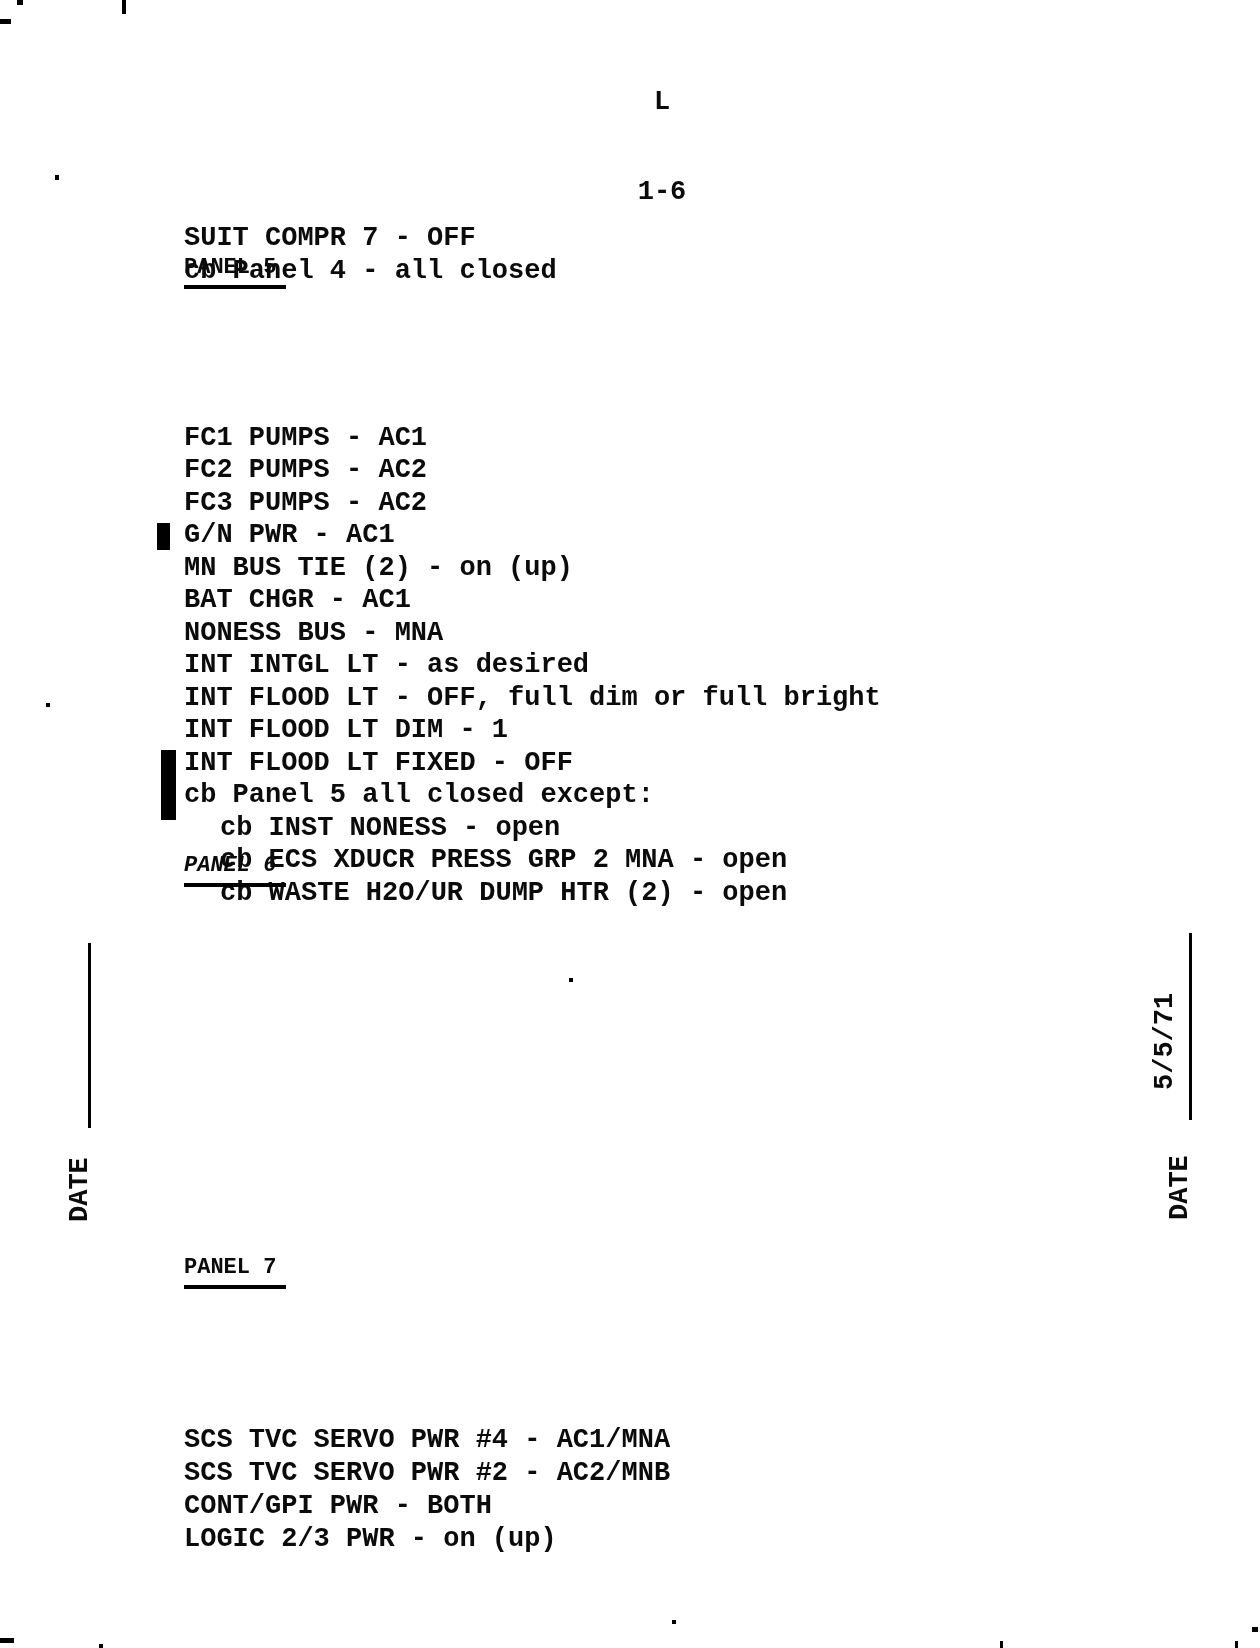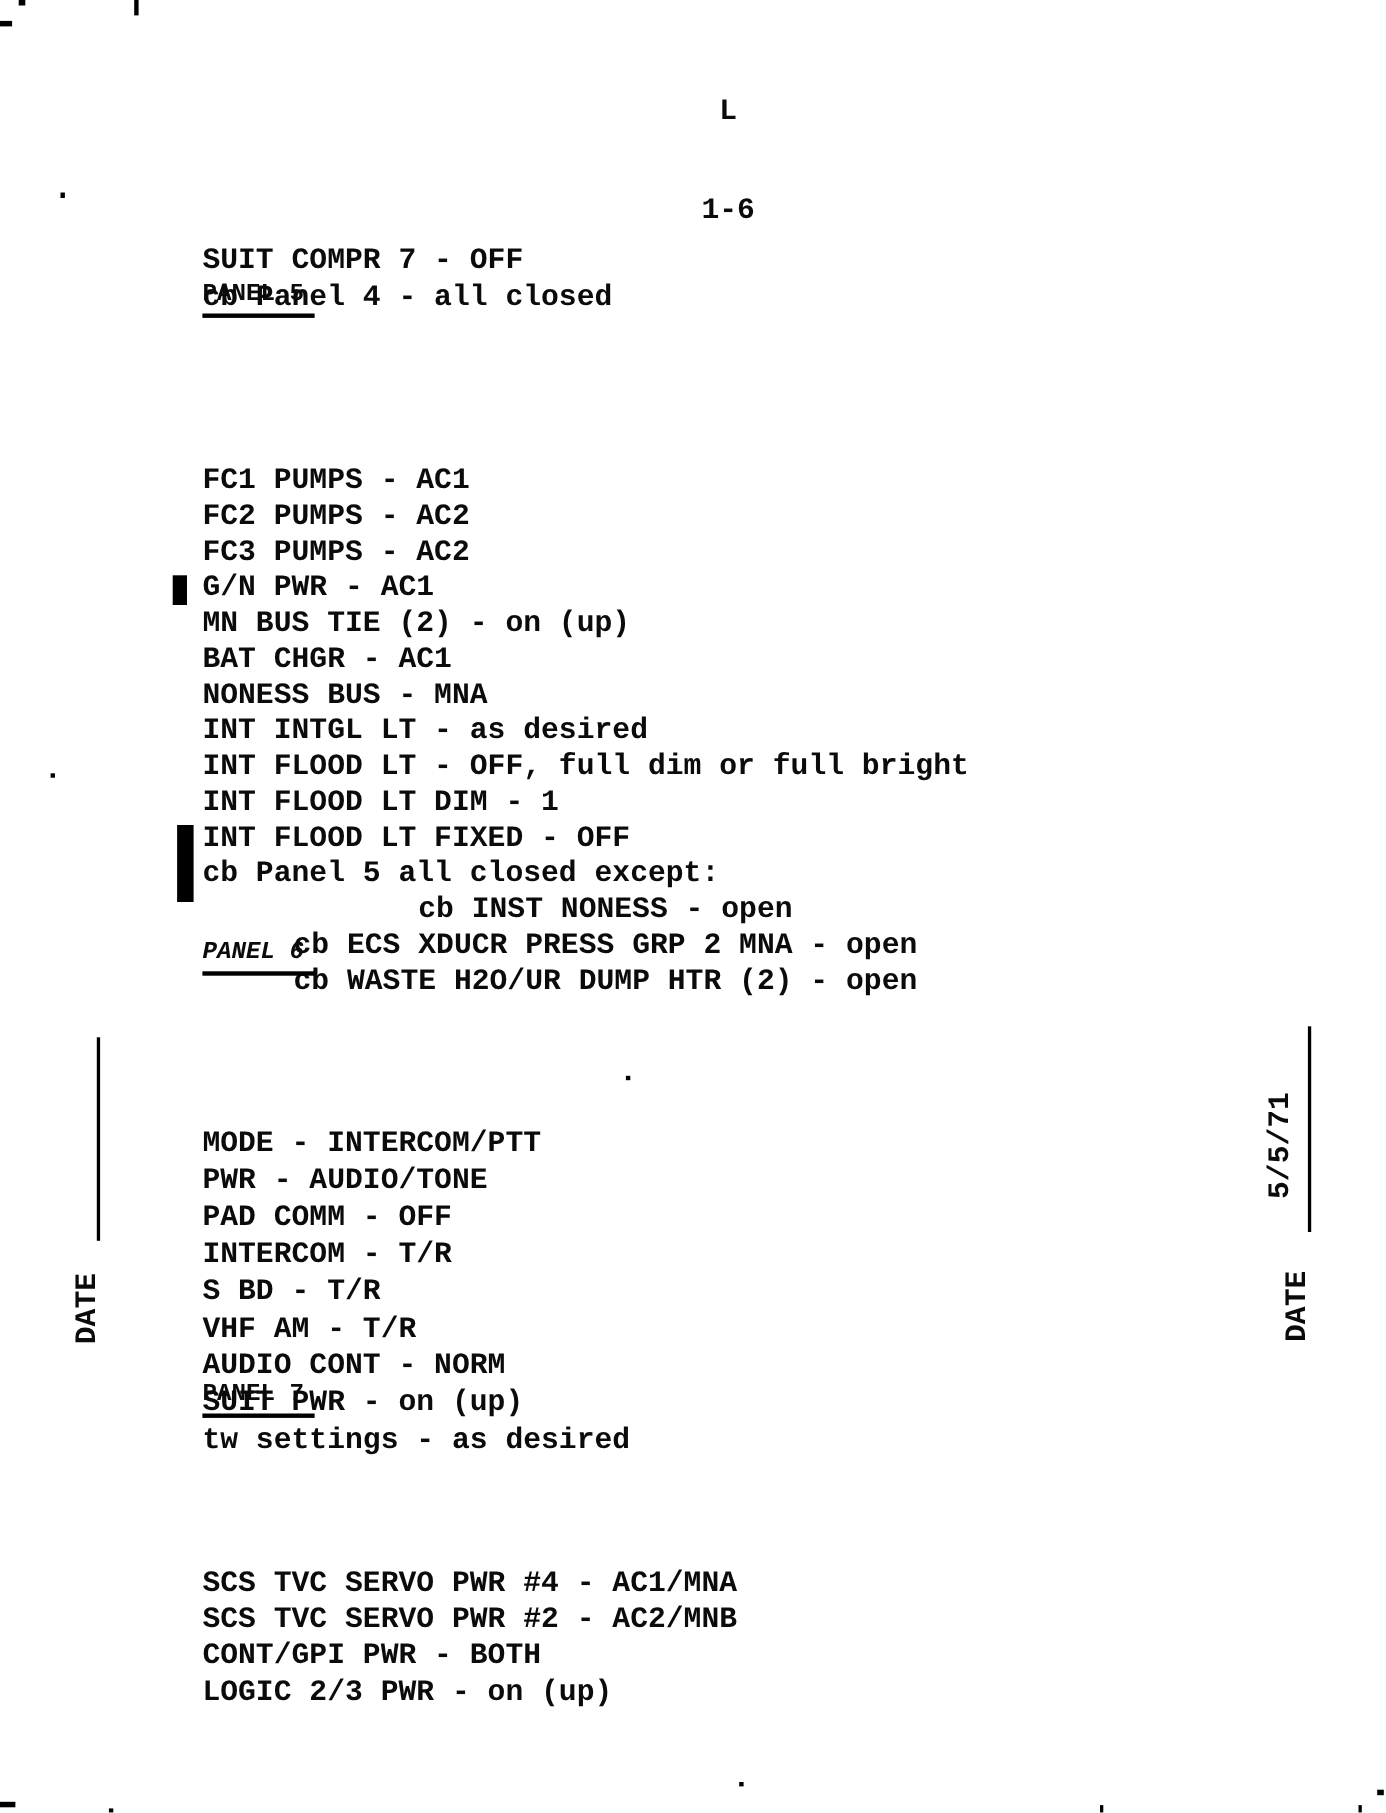--- a/index.html
+++ b/index.html
@@ -20,21 +20,21 @@
     position: absolute; left: 600px; top: 27px; width: 124px;
     text-align: center; line-height: 30px;
   }
 
   
   .block { position: absolute; left: 184px; }
   #blk-pre   { top: 123px;  line-height: 33px;   }
   #blk-p5    { top: 324px;  line-height: 32.5px; }
   #blk-p6    { top: 923px;  line-height: 33.7px; }
   #blk-p7    { top: 1326px; line-height: 32.8px; }
-  .line.indent { padding-left: 36px; text-align: center; }
+  .line.indent { padding-left: 36px; }
 
   
   .heading { position: absolute; left: 184px; font-size: 22px; line-height: 27px; }
   .heading span {
     display: inline-block;
     border-bottom: 4px solid #000;
     padding: 0 10px 4px 0;
     white-space: pre;
   }
   #h-p5 { top: 254px; }
@@ -80,23 +80,20 @@
   <div id="h-p5" class="heading">
     <span>PANEL 5</span>
   </div>
   <div id="blk-p5" class="block txt">
     
   <div class="line">FC1 PUMPS - AC1</div><div class="line">FC2 PUMPS - AC2</div><div class="line">FC3 PUMPS - AC2</div><div class="line">G/N PWR - AC1</div><div class="line">MN BUS TIE (2) - on (up)</div><div class="line">BAT CHGR - AC1</div><div class="line">NONESS BUS - MNA</div><div class="line">INT INTGL LT - as desired</div><div class="line">INT FLOOD LT - OFF, full dim or full bright</div><div class="line">INT FLOOD LT DIM - 1</div><div class="line">INT FLOOD LT FIXED - OFF</div><div class="line">cb Panel 5 all closed except:</div><div class="line indent">cb INST NONESS - open</div><div class="line indent">cb ECS XDUCR PRESS GRP 2 MNA - open</div><div class="line indent">cb WASTE H2O/UR DUMP HTR (2) - open</div></div>
 
   <div id="h-p6" class="heading">
     <span>PANEL 6</span>
   </div>
-  <div id="blk-p6" class="block txt">
-    
-  <div class="line">MODE - INTERCOM/PTT</div><div class="line">PWR - AUDIO/TONE</div><div class="line">PAD COMM - OFF</div><div class="line">INTERCOM - T/R</div><div class="line">S BD - T/R</div><div class="line">VHF AM - T/R</div><div class="line">AUDIO CONT - NORM</div><div class="line">SUIT PWR - on (up)</div><div class="line">tw settings - as desired</div></div>
 
   <div id="h-p7" class="heading">
     <span>PANEL 7</span>
   </div>
   <div id="blk-p7" class="block txt">
     
   <div class="line">SCS TVC SERVO PWR #4 - AC1/MNA</div><div class="line">SCS TVC SERVO PWR #2 - AC2/MNB</div><div class="line">CONT/GPI PWR - BOTH</div><div class="line">LOGIC 2/3 PWR - on (up)</div></div>
 
   <div id="bar-noness" class="change-bar"></div>
   <div id="bar-cb" class="change-bar"></div>

